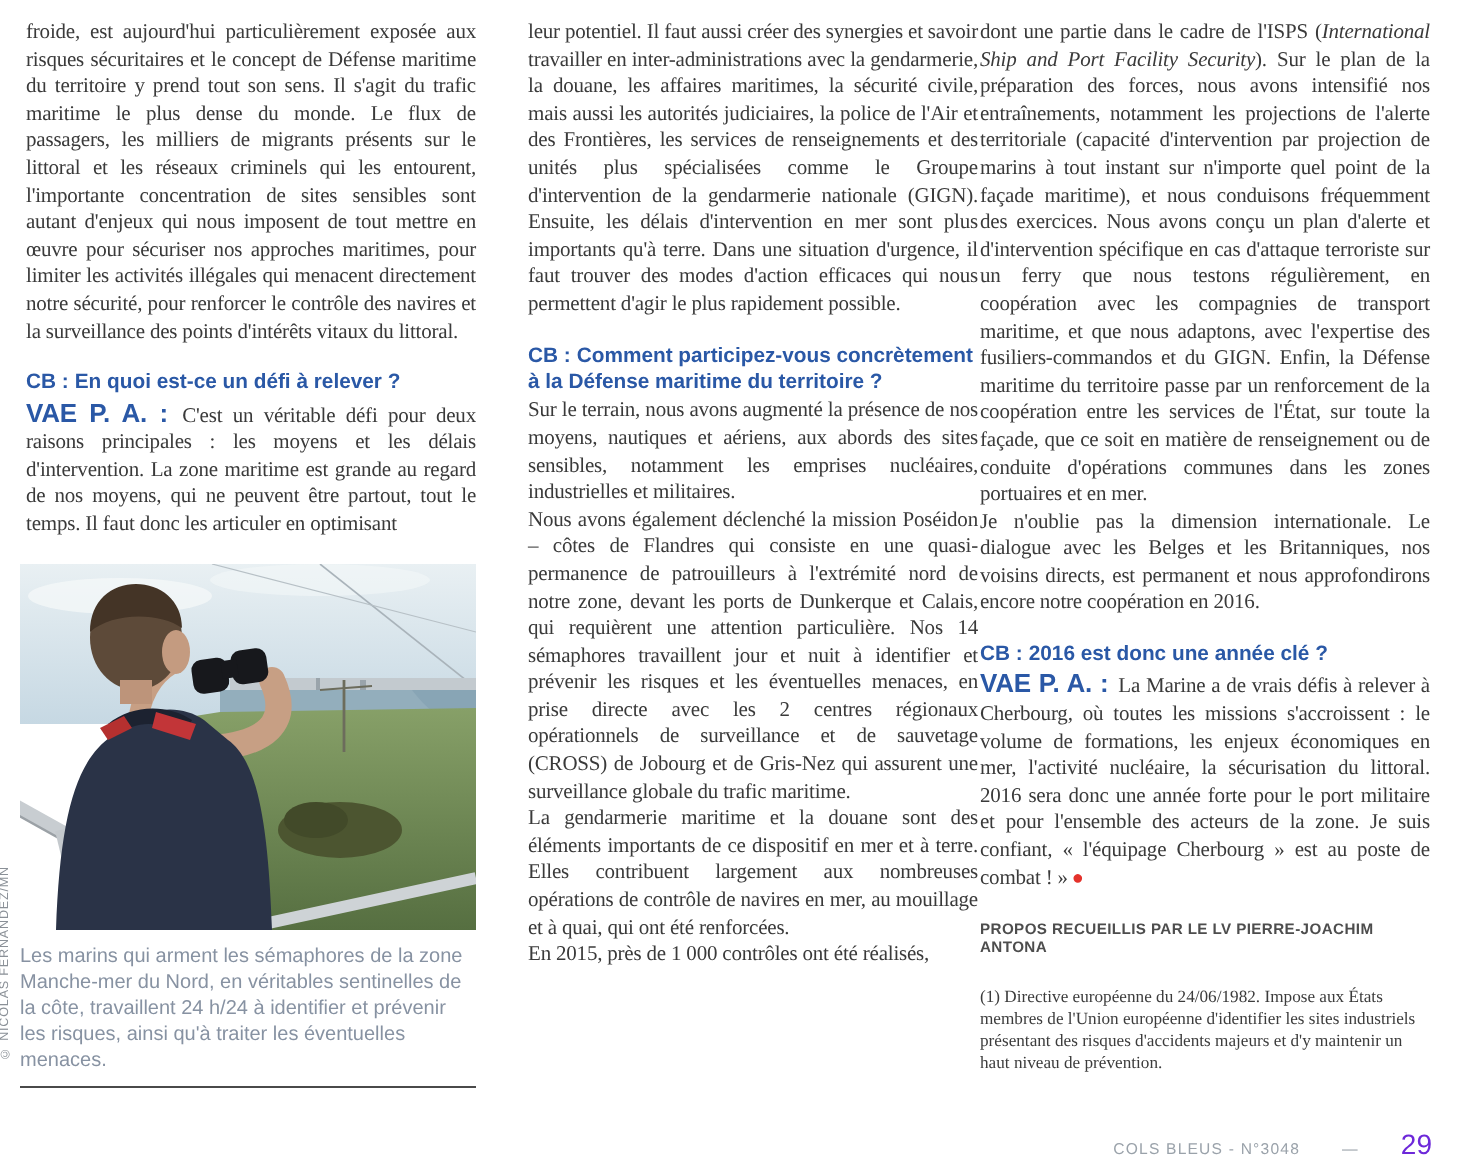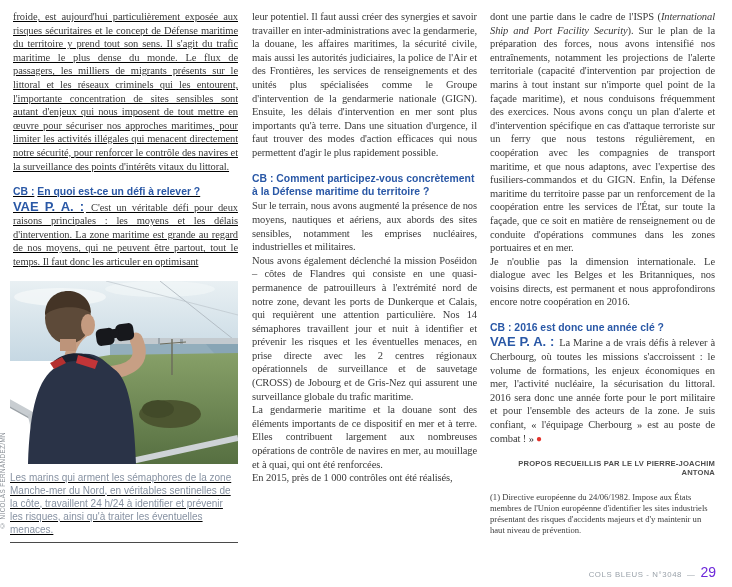--- a/index.html
+++ b/index.html
@@ -4,22 +4,22 @@
 <style>
   html,body{margin:0;padding:0;background:#ffffff;}
   .page{
     position:relative;
     width:732px;height:587px;
     background:#ffffff;
     overflow:hidden;
     font-family:"Liberation Serif",serif;
   }
   .col{position:absolute;top:10px;width:225px;}
-  .col1{left:13px;text-decoration:underline;}
-  .col2{left:252px;}
+  .col1{left:13px;}
+  .col2{left:264px;}
   .col3{left:490px;}
   p.body{
     margin:0;
     font-size:10.5px;line-height:13.6px;
     color:#3a3a3a;
     text-align:justify;
     letter-spacing:-0.1px;
   }
   .qa{margin-top:12px;}
   .question{
@@ -62,34 +62,34 @@
     border-bottom:1.3px solid #4a4a4a;
     width:228px;
   }
   .byline{
     margin-top:14px;
     font-family:"Liberation Sans",sans-serif;
     font-size:7.6px;
     font-weight:bold;
     letter-spacing:0.2px;
     color:#4d4d4d;
-    text-align:right;
+    text-align:left;
   }
   .footnote{
     margin-top:15px;
     font-size:8.6px;line-height:10.9px;
     color:#3c3c3c;
     text-align:left;
   }
   .footer{
     position:absolute;right:16px;bottom:7px;
     font-family:"Liberation Sans",sans-serif;
     font-size:7.8px;letter-spacing:0.6px;
     color:#9aa2aa;
-    display:flex;align-items:baseline;gap:5px;
+    display:flex;align-items:baseline;gap:21px;
   }
   .footer .pagenum{
     font-size:14px;letter-spacing:0;
     color:#6d28d9;
   }
   svg{display:block;}
 </style>
 </head>
 <body>
 

